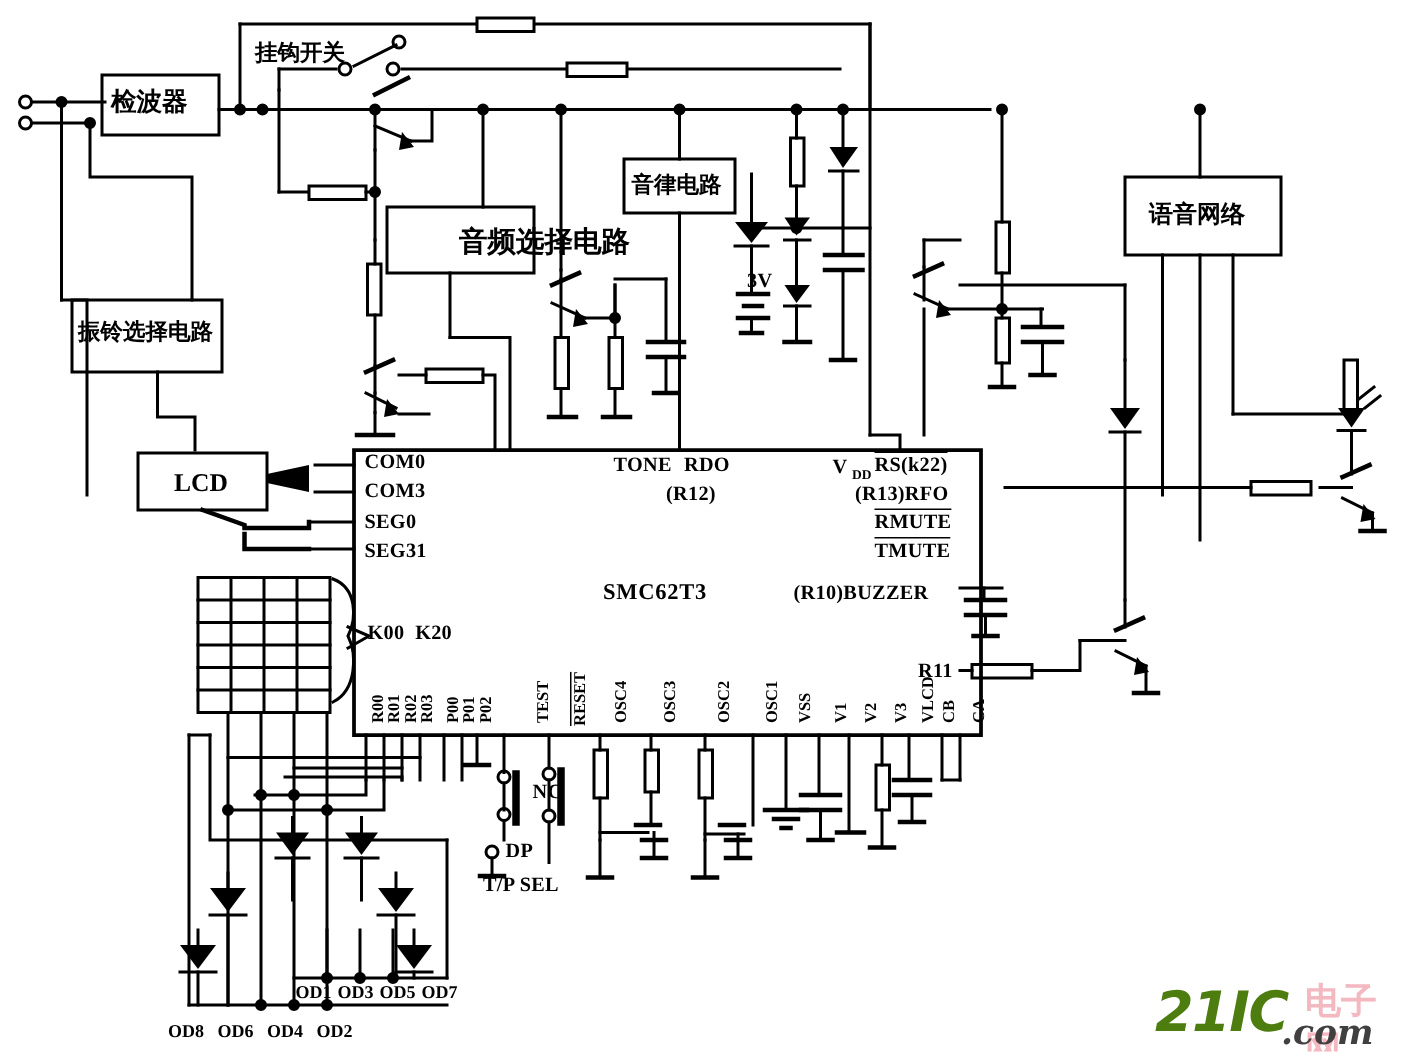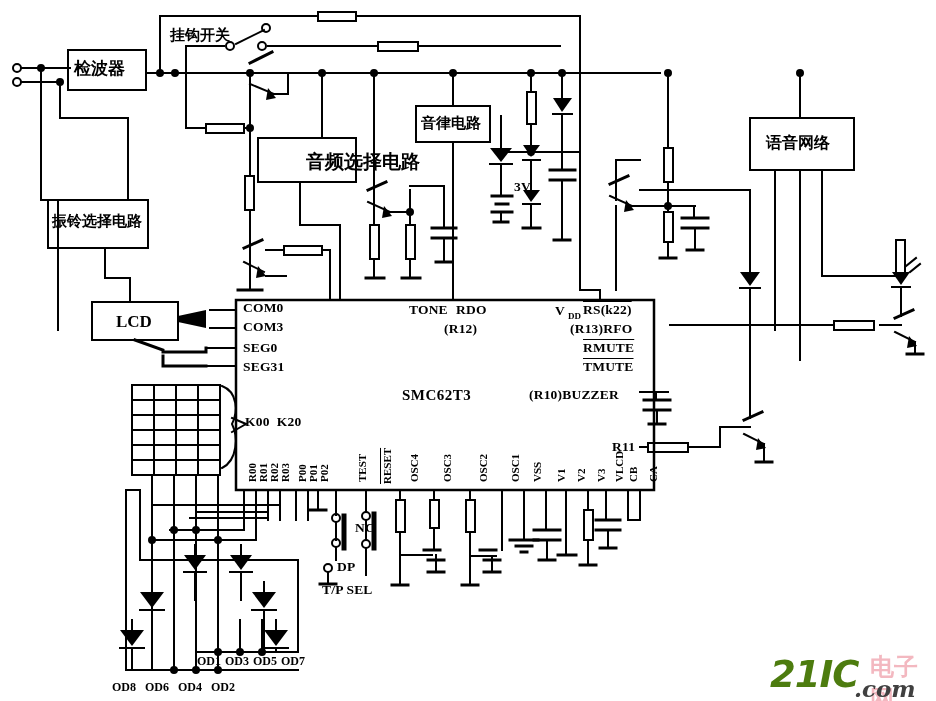--- a/index.html
+++ b/index.html
@@ -420,21 +420,21 @@
 <div class="lbl cn" style="left:262px;top:152px;font-size:19px;margin-left:44px;">音频选择电路</div>
 
 <div class="lbl cn" style="left:421px;top:116px;font-size:15px;">音律电路</div>
 
 <div class="lbl cn" style="left:766px;top:135px;font-size:16px;">语音网络</div>
 
 <div class="lbl" style="left:116px;top:313px;font-size:17px;font-weight:700;">LCD</div>
 
 <div class="lbl cn" style="left:170px;top:28px;font-size:15px;">挂钩开关</div>
 
-<div class="lbl pin" style="left:498px;top:180px;margin-left:16px;">3V</div>
+<div class="lbl pin" style="left:498px;top:180px;">3V</div>
 
 <div class="lbl" style="left:402px;top:388px;font-size:15px;font-weight:700;letter-spacing:.5px;">SMC62T3</div>
 
 <div class="lbl pin" style="left:243px;top:301px;">COM0</div>
 <div class="lbl pin" style="left:243px;top:320px;">COM3</div>
 <div class="lbl pin" style="left:243px;top:341px;">SEG0</div>
 <div class="lbl pin" style="left:243px;top:360px;">SEG31</div>
 <div class="lbl pin" style="left:245px;top:415px;">K00  K20</div>
 
 <div class="lbl pin" style="left:409px;top:303px;">TONE</div>

